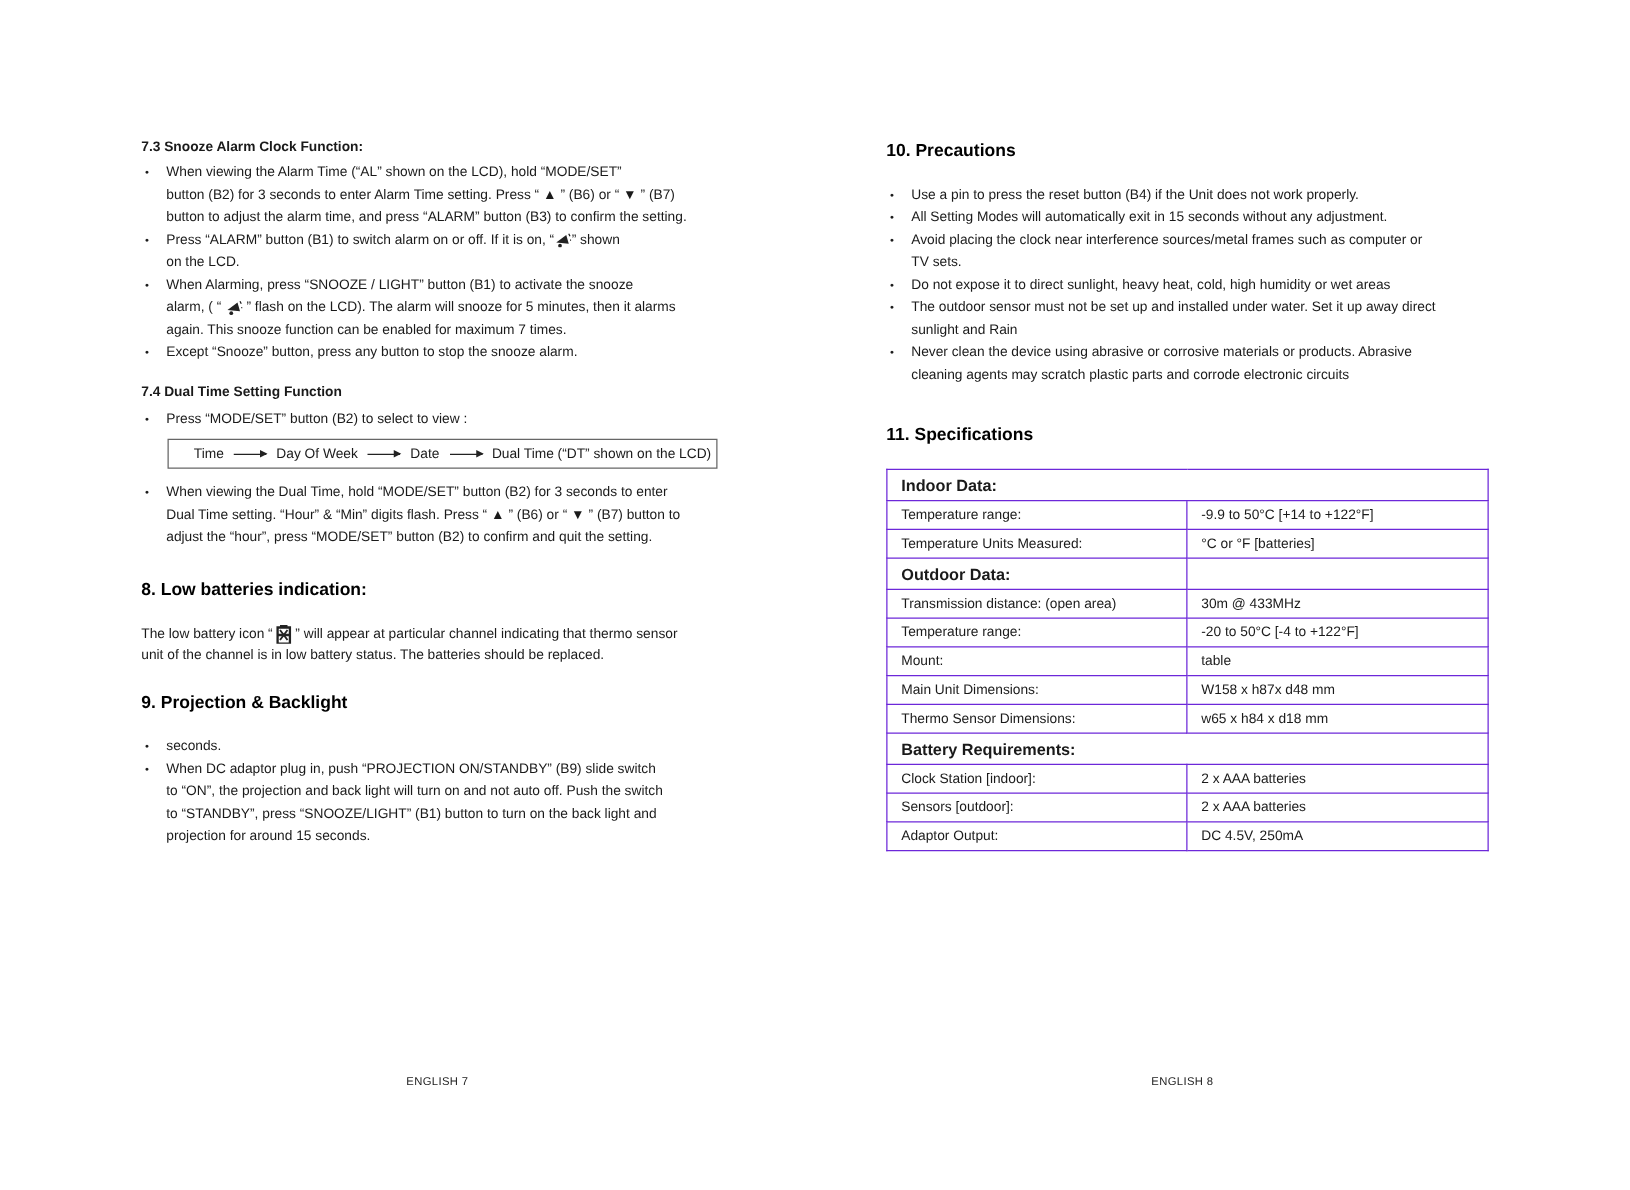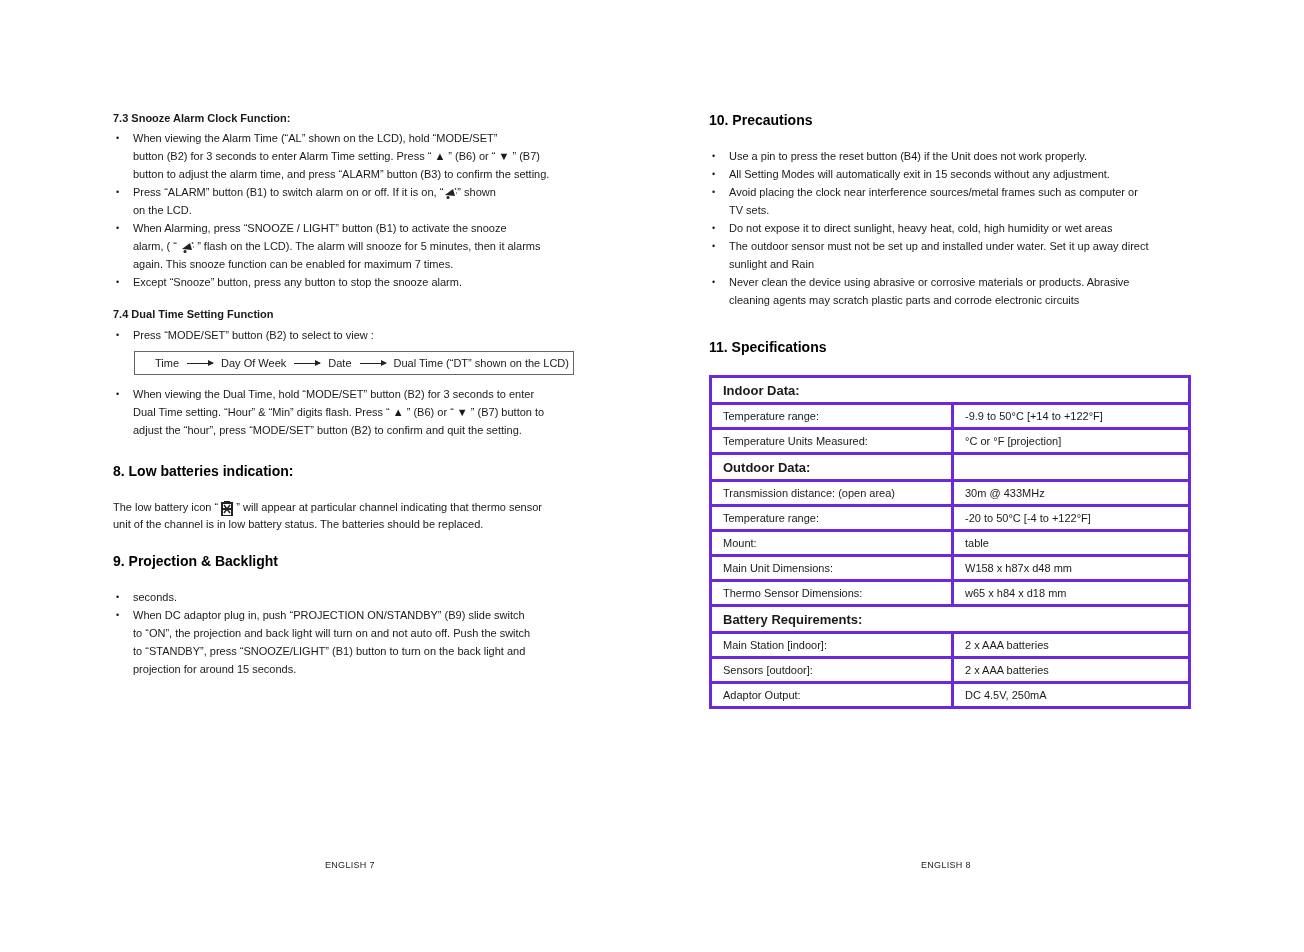--- a/index.html
+++ b/index.html
@@ -11,21 +11,21 @@
     .sec-h { font-weight:bold; font-size:14px; position:absolute; left:0; white-space:nowrap; color:#000000; }
     ul.bl { list-style:none; margin:0; padding:0; position:absolute; left:0; font-size:11px; line-height:18px; }
     ul.bl li { position:relative; padding-left:20px; }
     ul.bl li .dot { position:absolute; left:3px; top:0; font-size:9px; }
     .para { position:absolute; left:0; font-size:11px; line-height:17px; }
     .flowbox { position:absolute; left:21px; top:351px; width:440px; height:24px; border:1px solid #666; font-size:11px; display:flex; align-items:center; padding-left:20px; box-sizing:border-box; gap:6px; white-space:nowrap; }
     .arrow { display:inline-block; width:26px; height:1px; background:#222; position:relative; margin:0 2px; }
     .arrow::after { content:""; position:absolute; right:-1px; top:-3px; border-left:6px solid #222; border-top:3.5px solid transparent; border-bottom:3.5px solid transparent; }
     .icon-inline { display:inline-block; vertical-align:middle; }
     table.spec { position:absolute; left:0; top:375px; width:482px; border-collapse:collapse; font-size:11px; }
-    table.spec td { border:3px solid #6d28d9; height:22px; padding:0 0 0 11px; }
+    table.spec td { border:1px solid #6d28d9; height:22px; padding:0 0 0 11px; }
     table.spec td.c1 { width:228px; }
     table.spec tr.grp td { font-weight:bold; font-size:13px; height:24px; }
     .footer { position:absolute; top:828px; font-size:9px; letter-spacing:0.3px; color:#222;margin-top:32px; }
   </style>
 </head>
 <body>
 
 <div class="page left">
   <div class="sub-h" style="top:112px;">7.3 Snooze Alarm Clock Function:</div>
   <ul class="bl" style="top:129px;width:490px;">
@@ -150,21 +150,21 @@
     <tbody id="spec-body">
         <tr class="grp">
           <td colspan="2">Indoor Data:</td>
         </tr>
         <tr>
           <td class="c1">Temperature range:</td>
           <td>-9.9 to 50°C [+14 to +122°F]</td>
         </tr>
         <tr>
           <td class="c1">Temperature Units Measured:</td>
-          <td>°C or °F [projection]</td>
+          <td>°C or °F [batteries]</td>
         </tr>
         <tr class="grp">
           <td class="c1">Outdoor Data:</td>
           <td></td>
         </tr>
         <tr>
           <td class="c1">Transmission distance: (open area)</td>
           <td>30m @ 433MHz</td>
         </tr>
         <tr>
@@ -180,21 +180,21 @@
           <td>W158 x h87x d48 mm</td>
         </tr>
         <tr>
           <td class="c1">Thermo Sensor Dimensions:</td>
           <td>w65 x h84 x d18 mm</td>
         </tr>
         <tr class="grp">
           <td colspan="2">Battery Requirements:</td>
         </tr>
         <tr>
-          <td class="c1">Main Station [indoor]:</td>
+          <td class="c1">Clock Station [indoor]:</td>
           <td>2 x AAA batteries</td>
         </tr>
         <tr>
           <td class="c1">Sensors [outdoor]:</td>
           <td>2 x AAA batteries</td>
         </tr>
         <tr>
           <td class="c1">Adaptor Output:</td>
           <td>DC 4.5V, 250mA</td>
         </tr>

